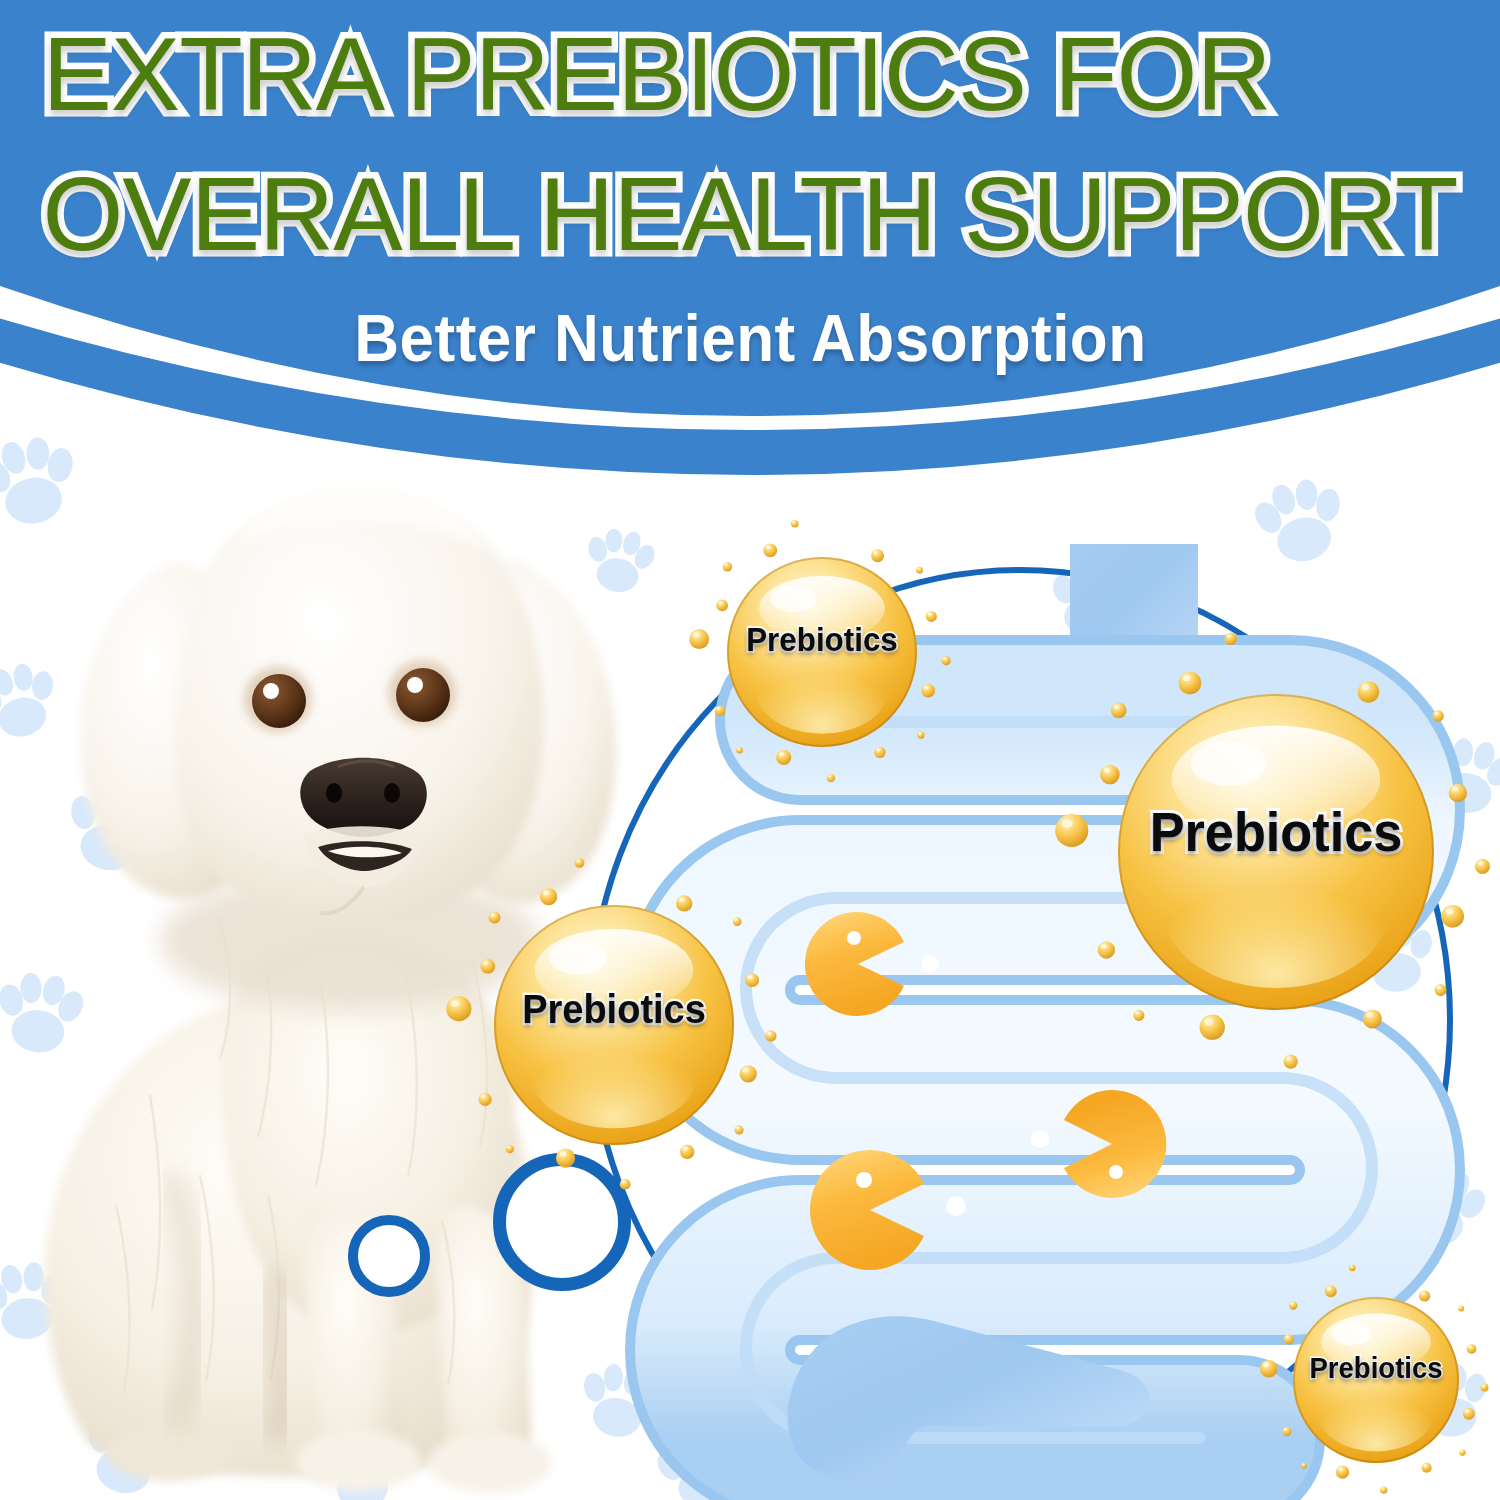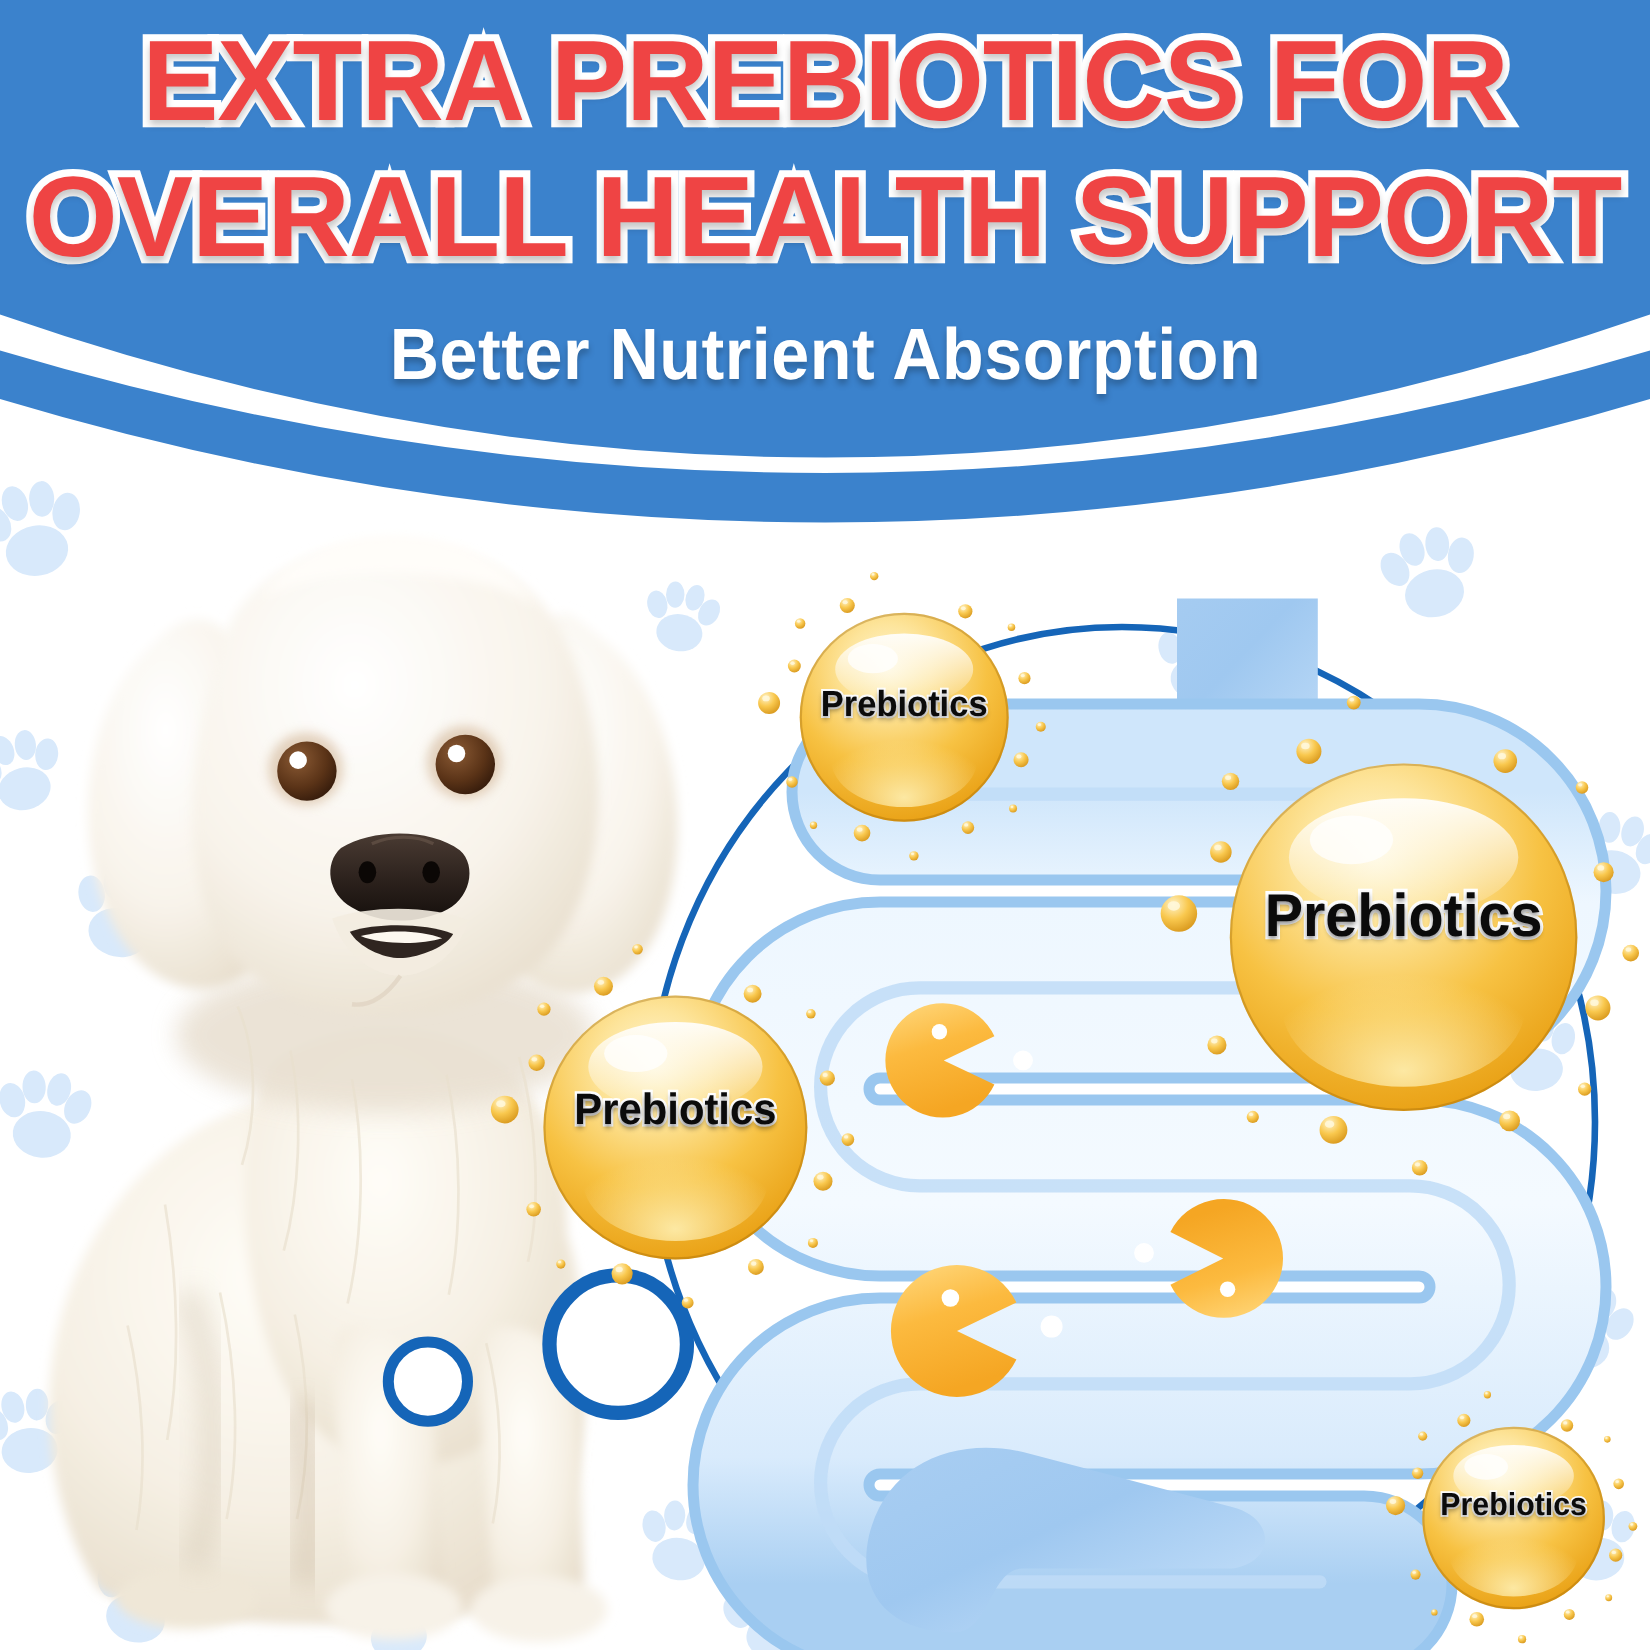--- a/index.html
+++ b/index.html
@@ -13,36 +13,35 @@
   
   .paws{position:absolute;inset:0;z-index:1;pointer-events:none;}
 
   
   .banner{position:absolute;left:0;top:0;width:1500px;height:520px;z-index:6;pointer-events:none;}
   .banner-text{position:absolute;left:0;top:0;width:1500px;height:430px;z-index:7;
                display:flex;flex-direction:column;align-items:center;justify-content:flex-start;
                padding-top:24px;box-sizing:border-box;}
   .ttl{
     font-family:"Liberation Sans", sans-serif;
-    font-weight:700;
+    font-weight:400;
     font-size:104px;
     line-height:0.98;
     letter-spacing:-1px;
-    text-align:center;
-    color:#ef4444;
+    color:#4d7c0f;
     -webkit-text-stroke:13px #ffffff;
     paint-order:stroke fill;
     text-shadow:0 5px 7px rgba(0,0,0,0.22);
     transform:scaleX(1.0);
     white-space:nowrap;
     margin:0;
   }
   .ttl-wrap{display:block;}
   .ttl.l1{font-size:104px;}
-  .ttl.l2{font-size:104px;margin-top:22px;}
+  .ttl.l2{font-size:104px;margin-top:38px;}
   .sub{
     font-family:"Liberation Sans", sans-serif;
     font-weight:700;
     font-size:66px;
     color:#ffffff;
     text-align:center;
     margin-top:34px;
     letter-spacing:0.5px;
     text-shadow:0 4px 6px rgba(0,0,0,0.25);
     transform:scaleX(0.94);

